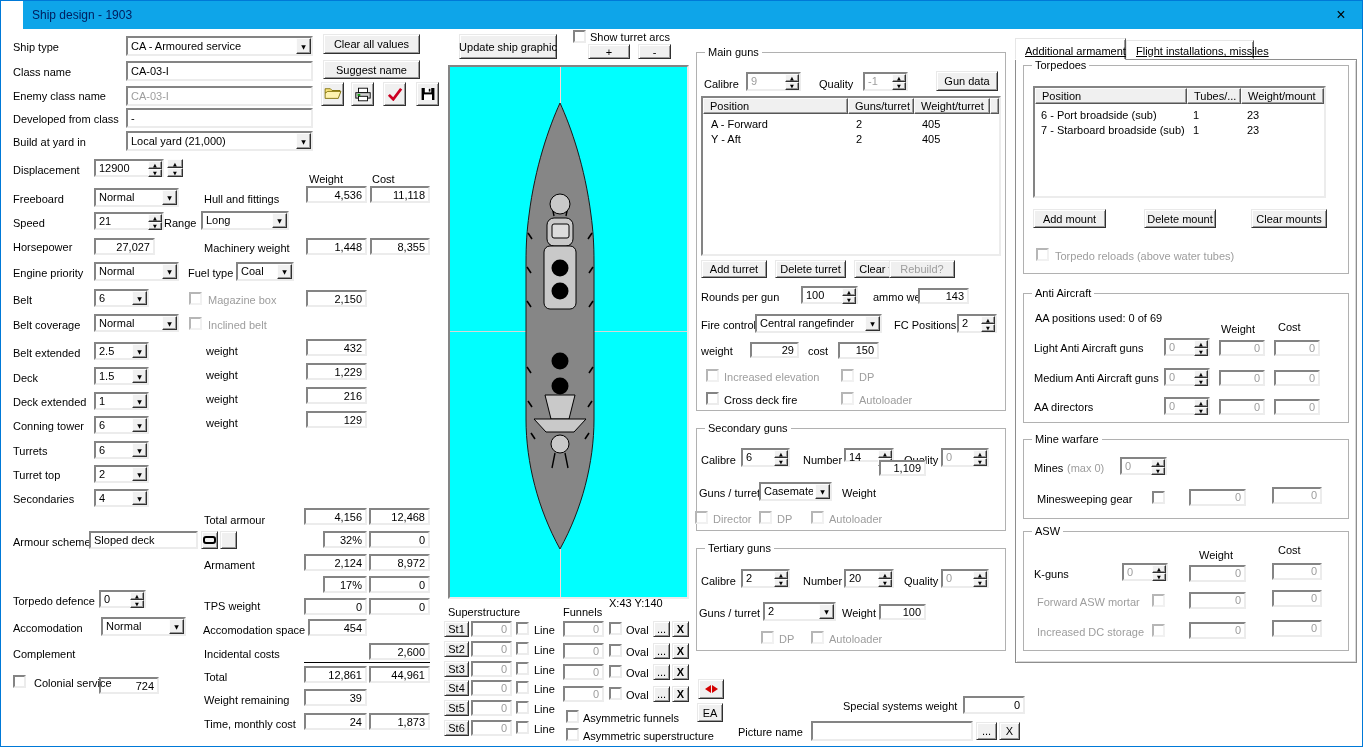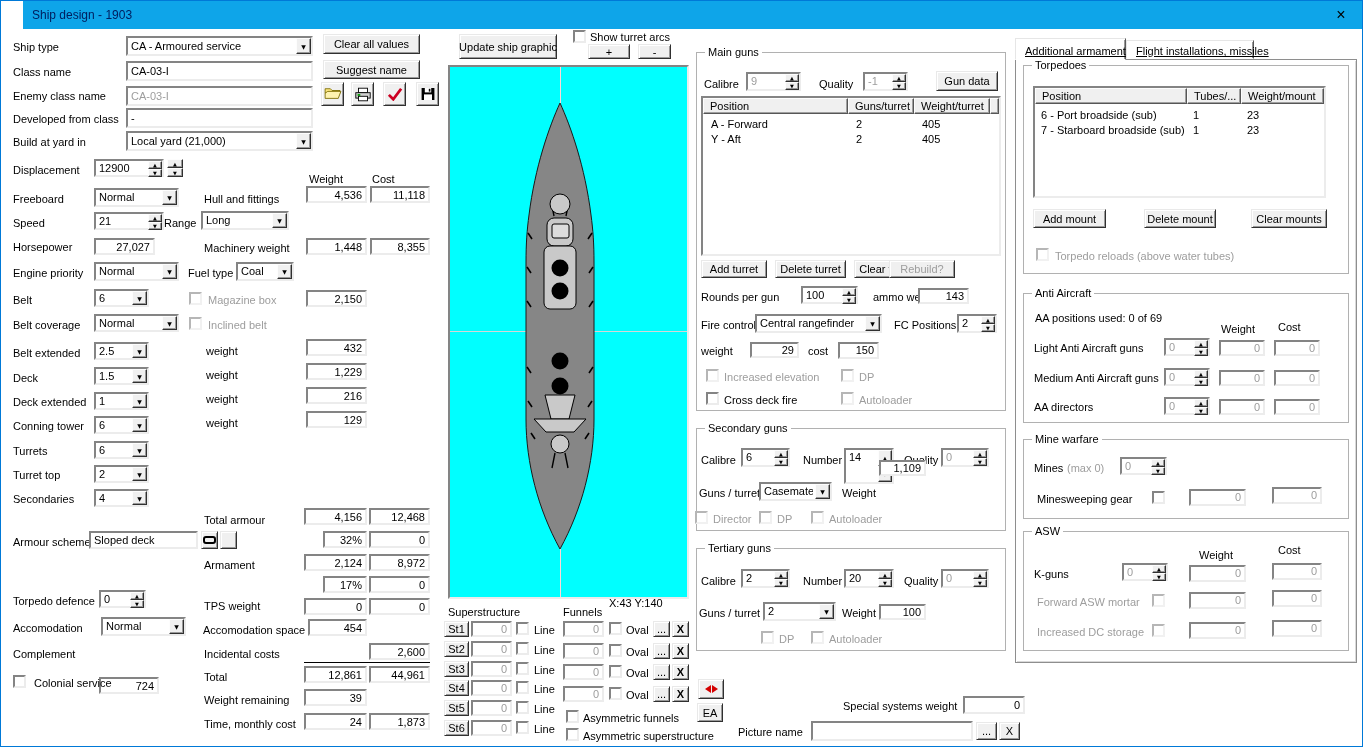--- a/index.html
+++ b/index.html
@@ -458,21 +458,21 @@
   </div>
   <span class="lbl" style="left:700px;top:453px">Calibre</span>
   <div class="spin" style="left:740px;top:447px;width:49px;height:19px">
     <span class="cval">6</span>
     <span class="spinbtns">
         <span class="sb">▲</span>
         <span class="sb">▼</span>
       </span>
   </div>
   <span class="lbl" style="left:802px;top:453px">Number</span>
-  <div class="spin" style="left:843px;top:447px;width:50px;height:36px">
+  <div class="spin" style="left:843px;top:447px;width:50px;height:14px">
     <span class="cval">14</span>
     <span class="spinbtns">
         <span class="sb">▲</span>
         <span class="sb">▼</span>
       </span>
   </div>
   <span class="lbl" style="left:903px;top:453px">Quality</span>
   <div class="spin" style="left:940px;top:447px;width:48px;height:19px">
     <span class="cval dis">0</span>
     <span class="spinbtns">

